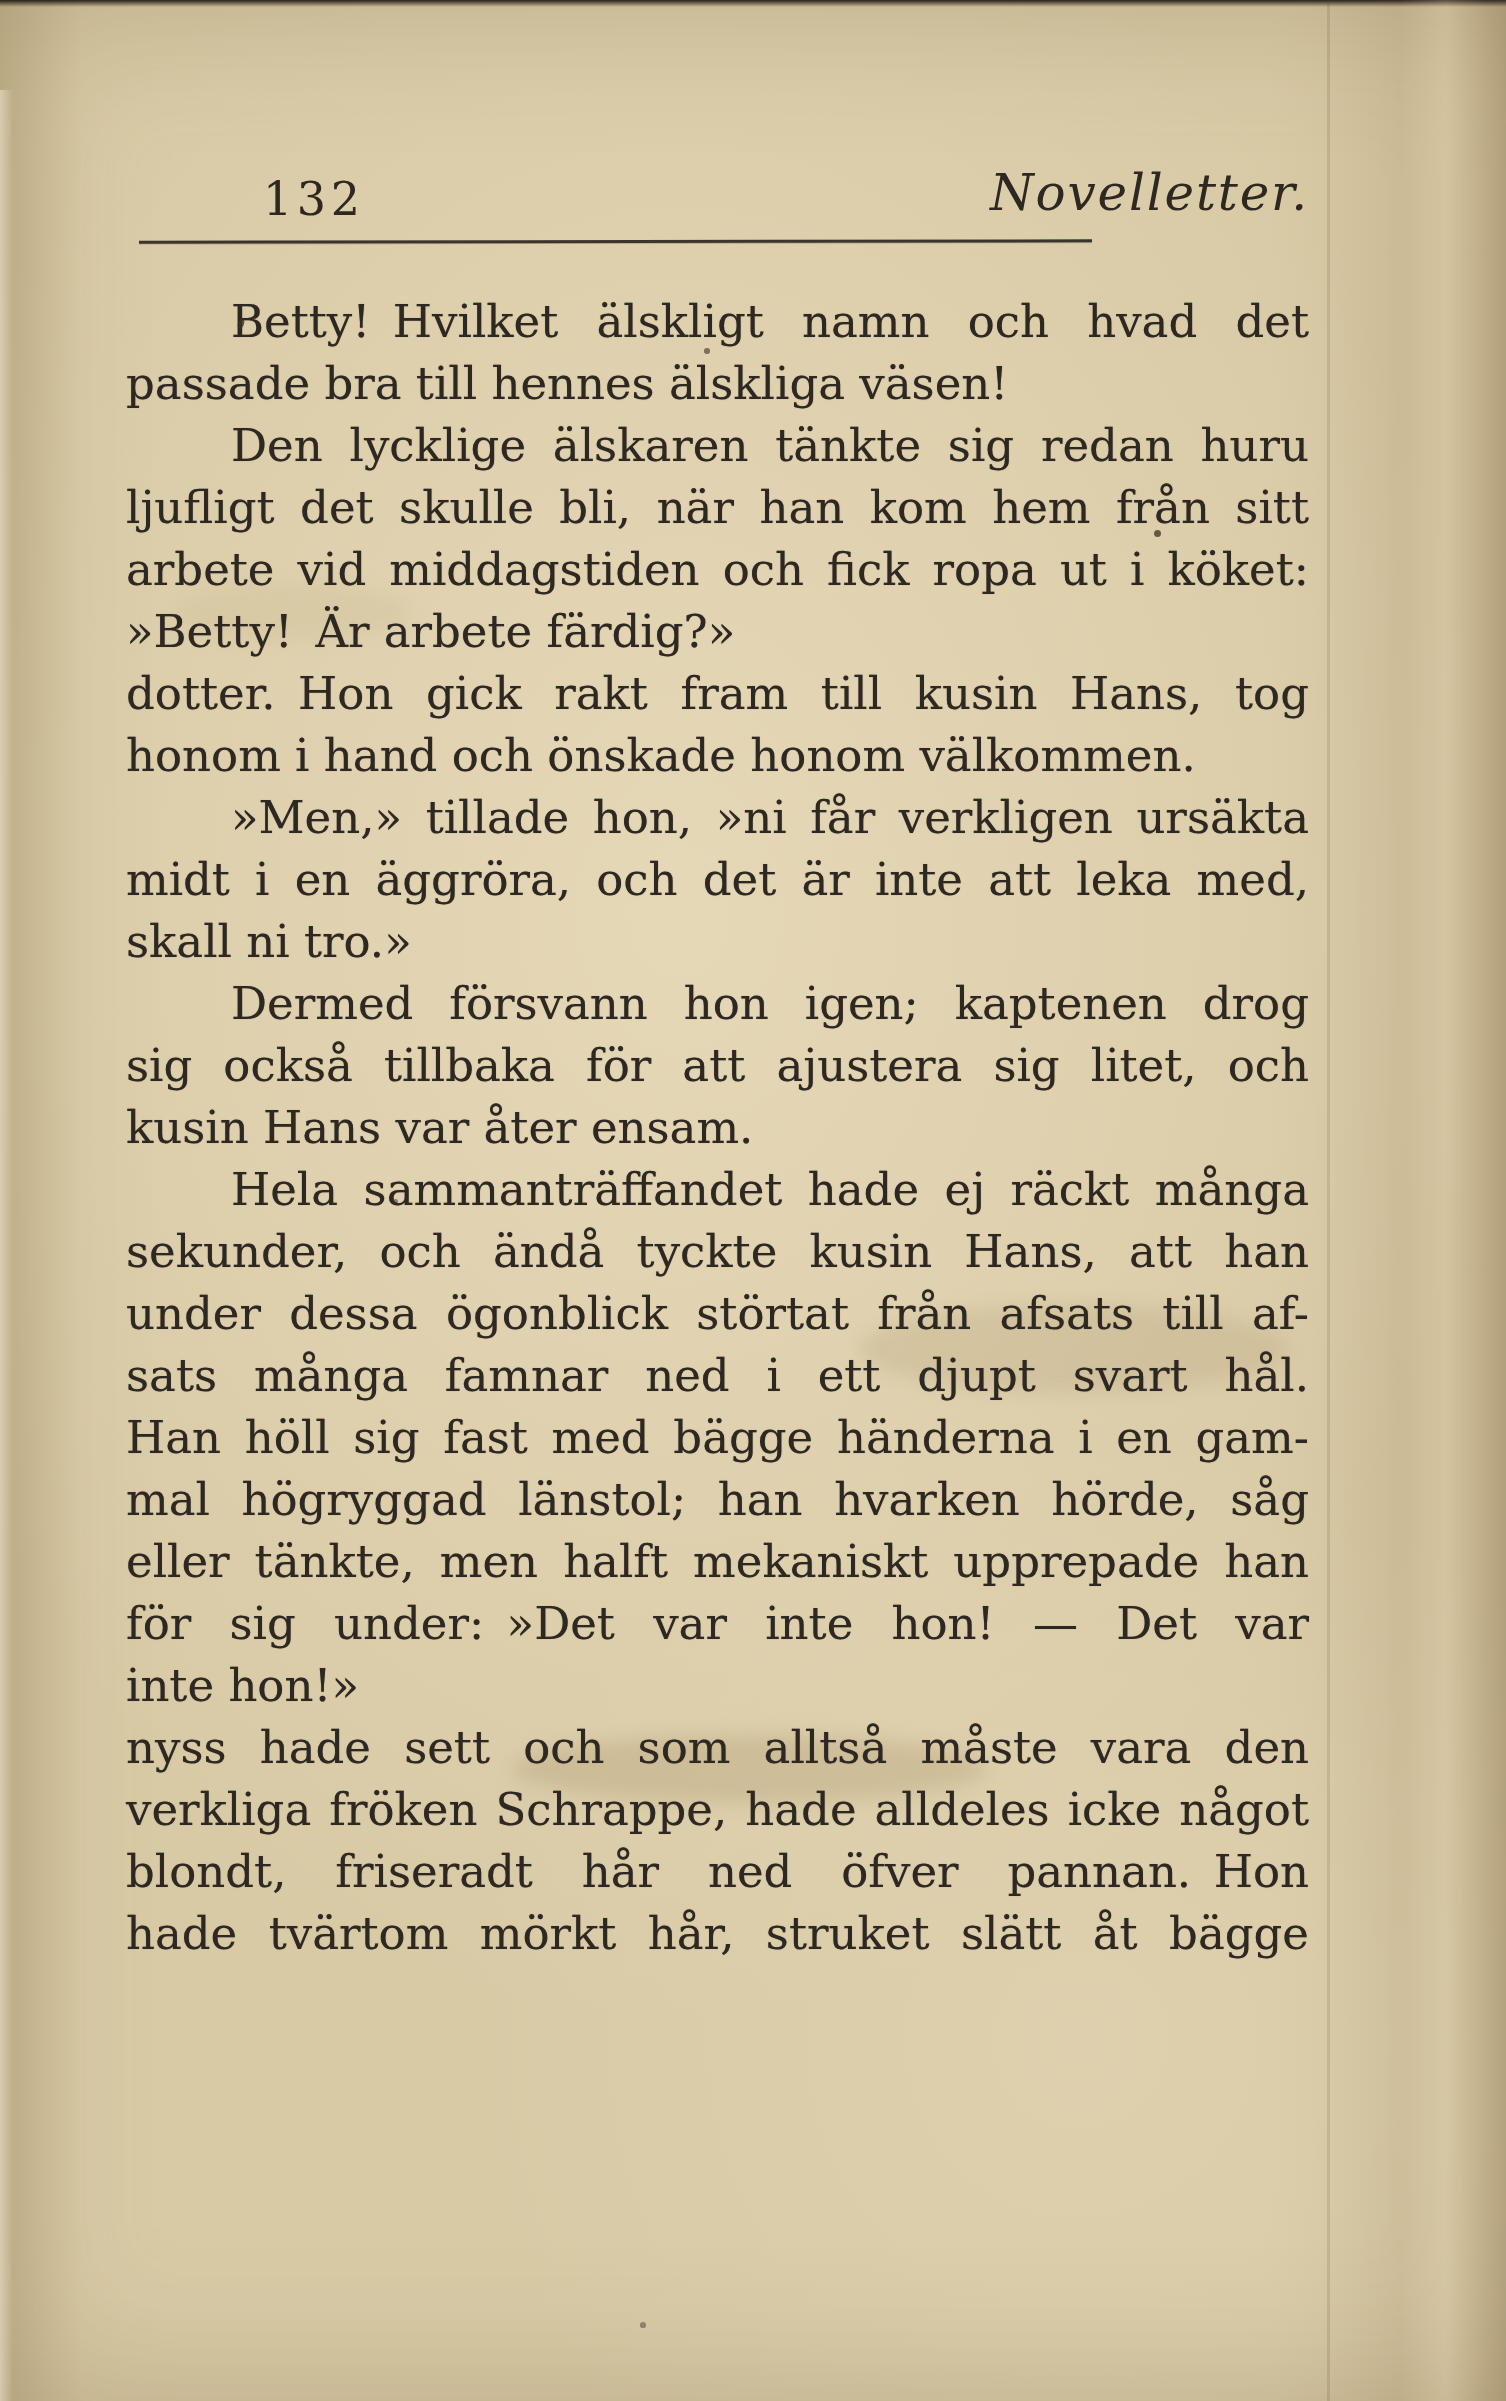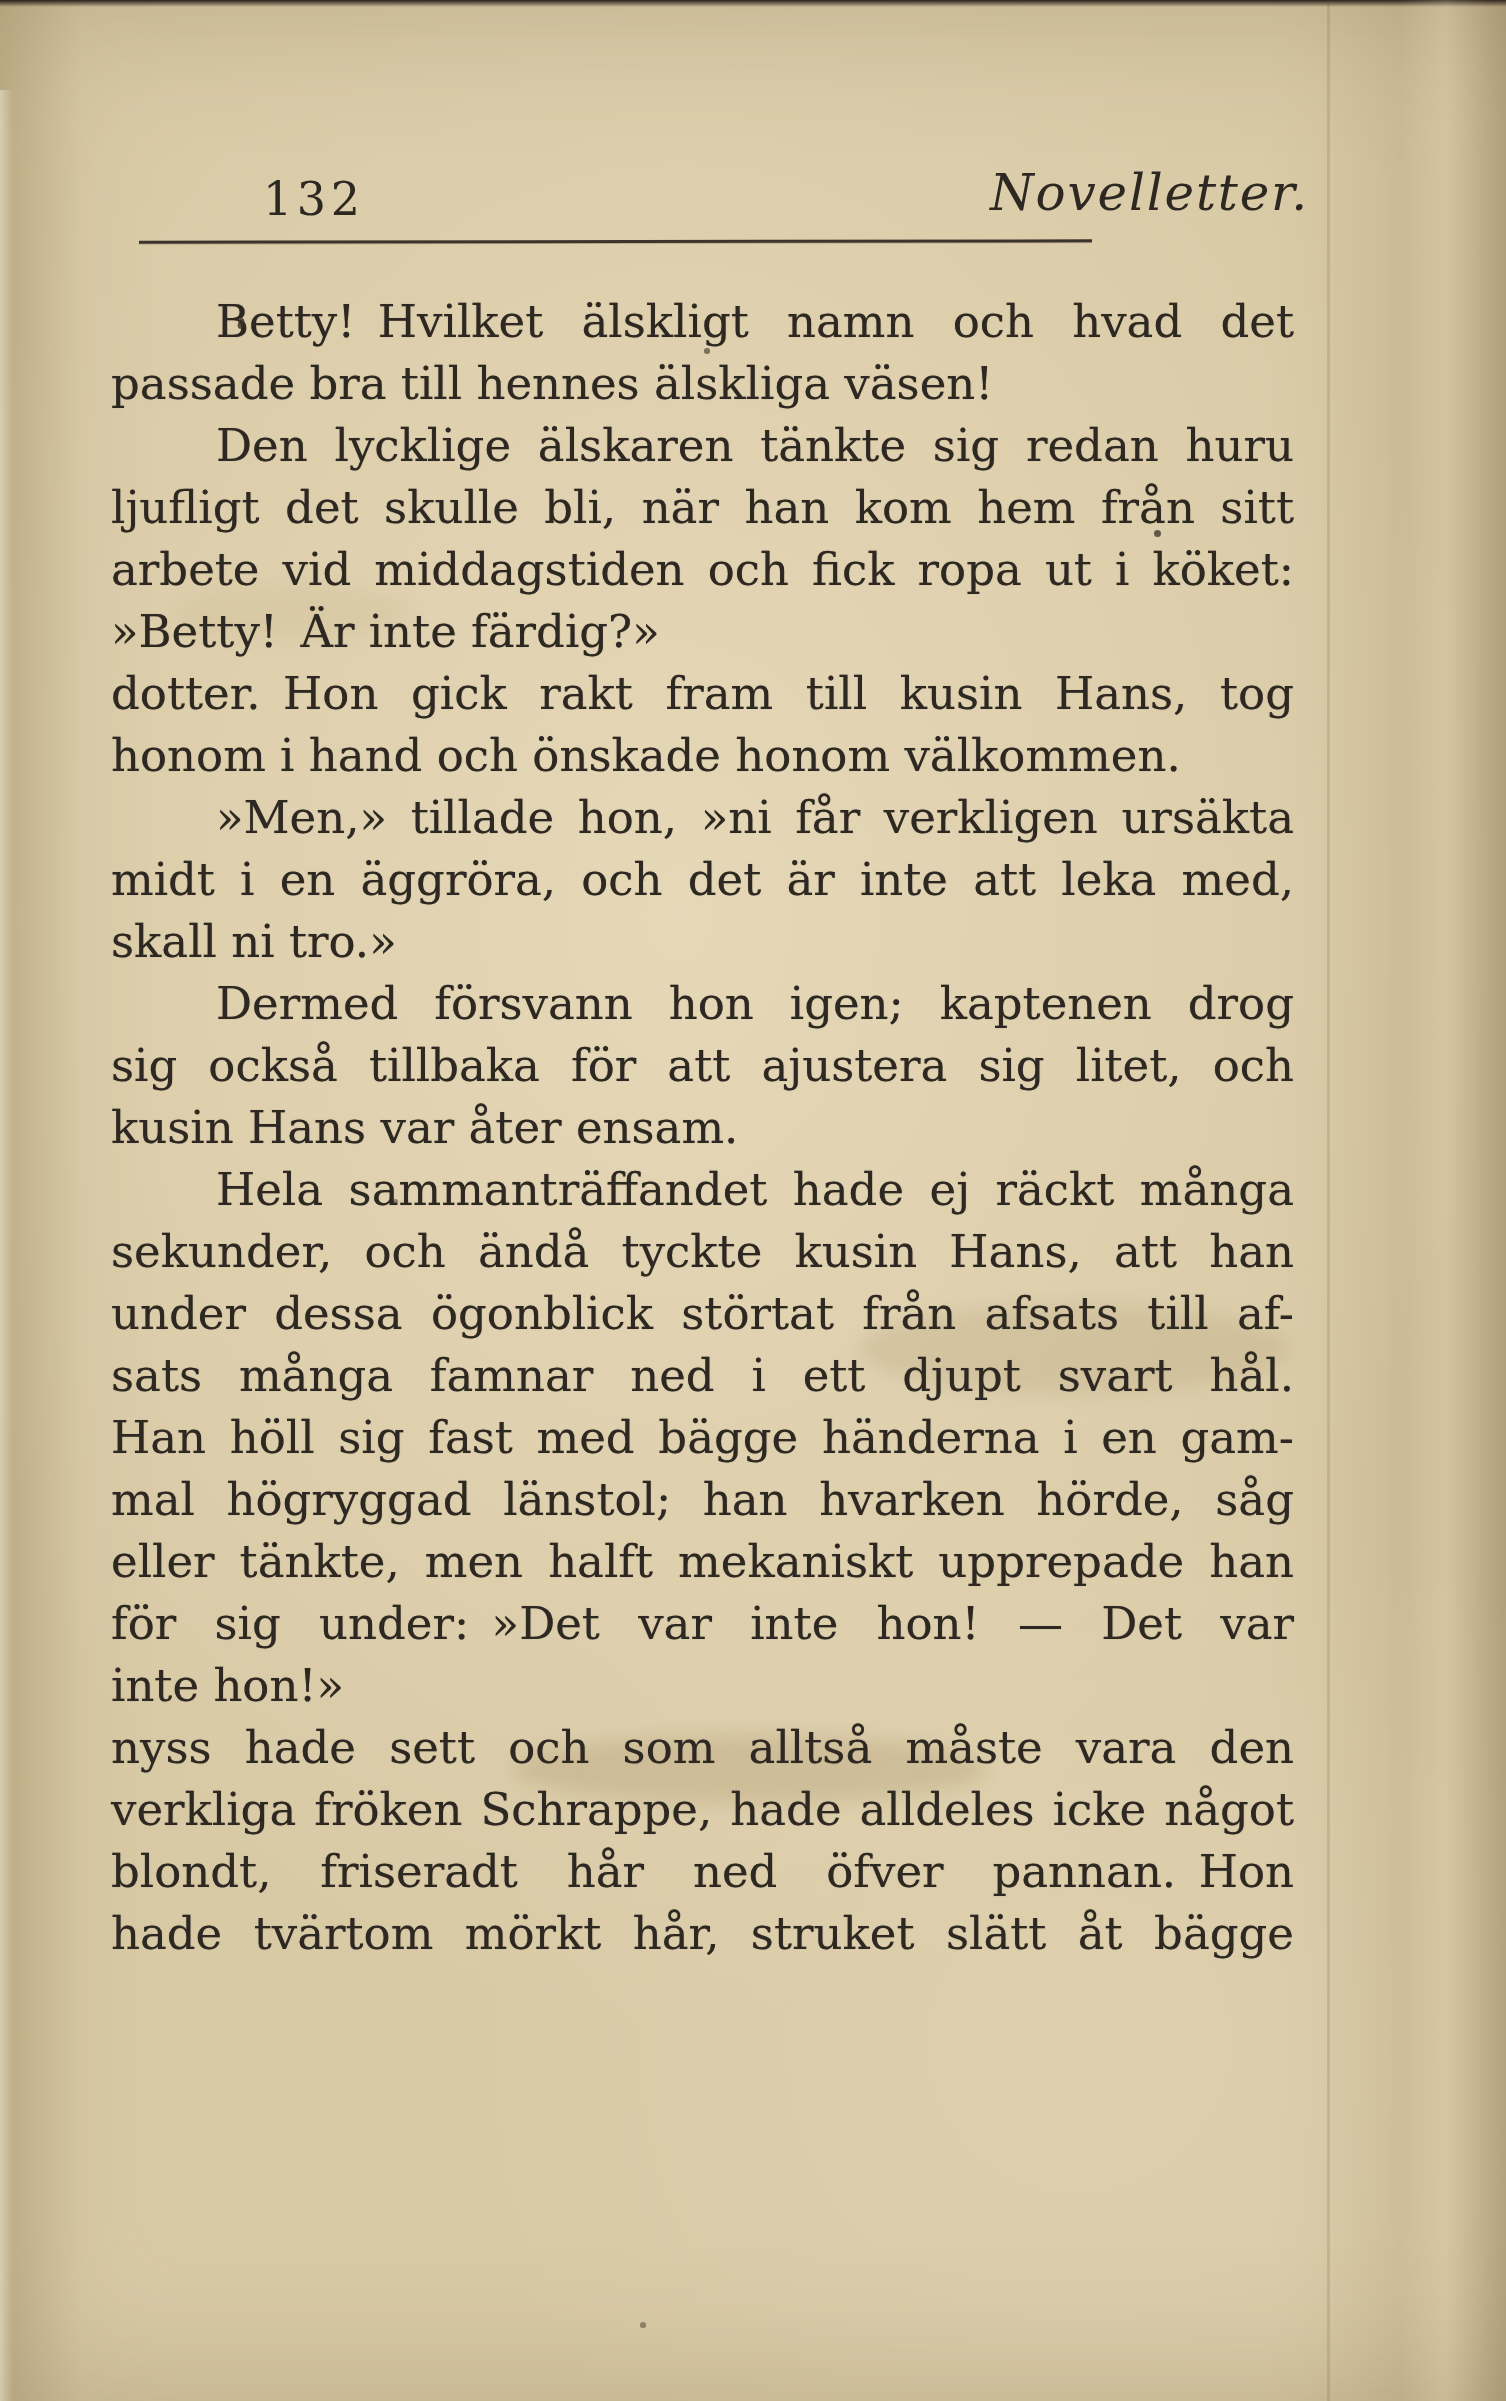--- a/index.html
+++ b/index.html
@@ -50,21 +50,21 @@
     text-align:right;font-style:italic;font-size:50px;letter-spacing:1.8px;line-height:1;
   }
   .rule{
     position:absolute;left:139px;top:240px;width:953px;height:2.7px;
     background:var(--rule);opacity:.92;
     box-shadow:0 0.9px 0 rgba(46,40,34,.25);
     transform:rotate(-0.08deg);
   }
   
   .body-text{
-    position:absolute;left:111px;top:291px;width:1183px;
+    position:absolute;left:126px;top:291px;width:1183px;
     font-size:45px;
     text-shadow:0 0 0.9px rgba(46,40,34,.45);
   }
   .line{
     height:62px;line-height:62px;
     white-space:nowrap;
     text-align:justify;
     text-align-last:justify;
     overflow:visible;
   }
@@ -99,21 +99,21 @@
   <div class="page-number">132</div>
   <div class="header-title">Novelletter.</div>
   <div class="rule"></div>
 
   <div class="body-text">
       <div class="line indent">Betty! Hvilket älskligt namn och hvad det</div>
       <div class="line last">passade bra till hennes älskliga väsen!</div>
       <div class="line indent">Den lycklige älskaren tänkte sig redan huru</div>
       <div class="line">ljufligt det skulle bli, när han kom hem från sitt</div>
       <div class="line">arbete vid middagstiden och fick ropa ut i köket:</div>
-      <div class="line last">»Betty! Är inte färdig?»</div>
+      <div class="line last">»Betty! Är arbete färdig?»</div>
       <div class="line">dotter. Hon gick rakt fram till kusin Hans, tog</div>
       <div class="line last">honom i hand och önskade honom välkommen.</div>
       <div class="line indent">»Men,» tillade hon, »ni får verkligen ursäkta</div>
       <div class="line">midt i en äggröra, och det är inte att leka med,</div>
       <div class="line last">skall ni tro.»</div>
       <div class="line indent">Dermed försvann hon igen; kaptenen drog</div>
       <div class="line">sig också tillbaka för att ajustera sig litet, och</div>
       <div class="line last">kusin Hans var åter ensam.</div>
       <div class="line indent">Hela sammanträffandet hade ej räckt många</div>
       <div class="line">sekunder, och ändå tyckte kusin Hans, att han</div>

